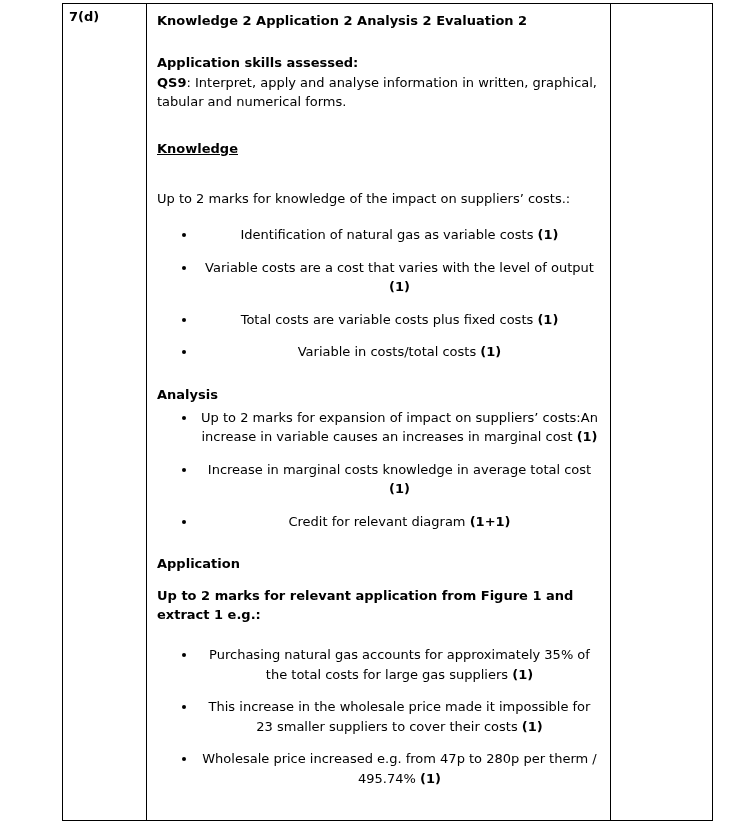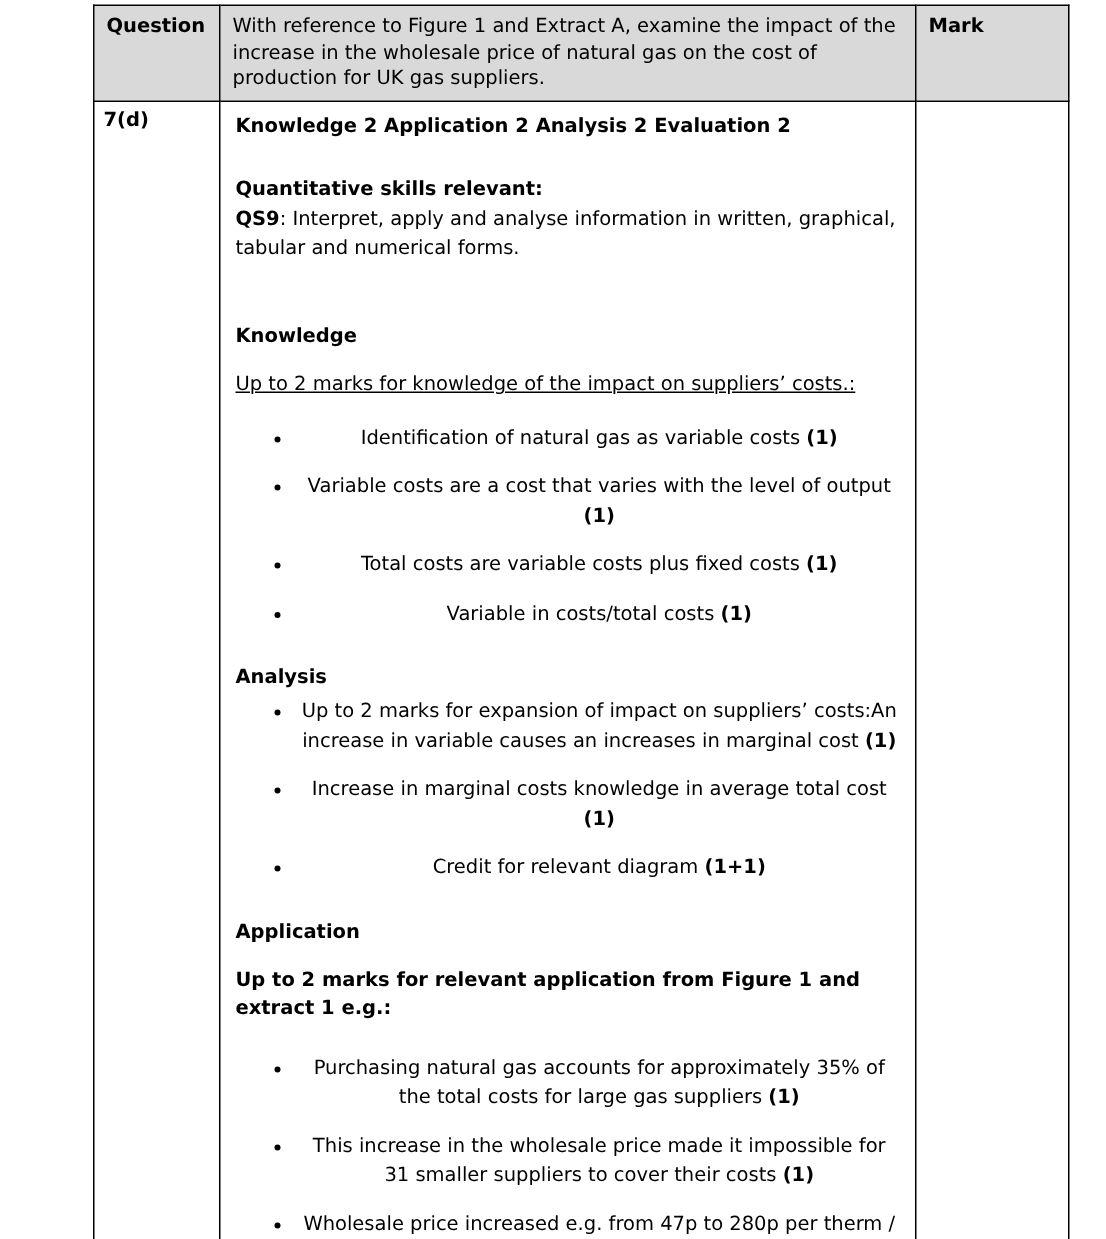--- a/index.html
+++ b/index.html
@@ -51,22 +51,22 @@
     line-height: 1.4;
   }
   td.mcol {
     padding: 5px 6px;
   }
   p { margin: 0; }
   .p-skills  { font-weight: bold; margin: 2px 0 24px 0; }
   .p-quant   { font-weight: bold; margin: 0 0 2px 0; }
   .p-qs      { margin: 0 0 0 0; line-height: 1.45; }
   .h-section { font-weight: bold; margin: 24px 0 10px 0; }
-  .h-first   { margin-top: 40px; }
-  .p-intro   { margin: 14px 0 4px 0; line-height: 1.45; text-decoration: underline; }
+  .h-first   { margin-top: 28px; text-decoration: underline; }
+  .p-intro   { margin: 32px 0 4px 0; line-height: 1.45; }
   .p-intro-b { font-weight: bold; margin: 14px 0 20px 0; line-height: 1.45; }
   ul.bullets {
     margin: 16px 0 6px 16px;
     padding-left: 24px;
   }
   ul.bullets li {
     margin-bottom: 13px;
     line-height: 1.5;
     padding-left: 4px;
     text-align: center;
@@ -77,31 +77,26 @@
 <body>
 
 <div class="page">
   <table class="ms">
     <colgroup>
       <col style="width:84px">
       <col style="width:464px">
       <col style="width:102px">
     </colgroup>
     <tbody>
-        <tr>
-      <th>Question</th>
-      <th style="font-weight:normal">With reference to Figure 1 and Extract A, examine the impact of the increase in the wholesale price of natural gas on the cost of production for UK gas suppliers.</th>
-      <th>Mark</th>
-    </tr>
     <tr>
       <td class="qcol">7(d)</td>
       <td class="ccol">
 
         <p class="p-skills">Knowledge 2 Application 2 Analysis 2 Evaluation 2</p>
-        <p class="p-quant">Quantitative skills relevant:</p>
+        <p class="p-quant">Application skills assessed:</p>
         <p class="p-qs"><b>QS9</b><span>: Interpret, apply and analyse information in written, graphical, tabular and numerical forms.</span></p>
 
         <p class="h-section h-first">Knowledge</p>
         <p class="p-intro">Up to 2 marks for knowledge of the impact on suppliers’ costs.:</p>
         <ul class="bullets">
           <li><span>Identification of natural gas as variable costs </span><b>(1)</b></li>
           <li><span>Variable costs are a cost that varies with the level of output </span><b>(1)</b></li>
           <li><span>Total costs are variable costs plus fixed costs </span><b>(1)</b></li>
           <li><span>Variable in costs/total costs </span><b>(1)</b></li>
         </ul>
@@ -110,21 +105,21 @@
         <ul class="bullets tight">
           <li><span>Up to 2 marks for expansion of impact on suppliers’ costs:An increase in variable causes an increases in marginal cost </span><b>(1)</b></li>
           <li><span>Increase in marginal costs knowledge in average total cost </span><b>(1)</b></li>
           <li><span>Credit for relevant diagram </span><b>(1+1)</b></li>
         </ul>
 
         <p class="h-section">Application</p>
         <p class="p-intro-b">Up to 2 marks for relevant application from Figure 1 and extract 1 e.g.:</p>
         <ul class="bullets">
           <li><span>Purchasing natural gas accounts for approximately 35% of the total costs for large gas suppliers </span><b>(1)</b></li>
-          <li><span>This increase in the wholesale price made it impossible for 31 smaller suppliers to cover their costs </span><b>(1)</b></li>
+          <li><span>This increase in the wholesale price made it impossible for 23 smaller suppliers to cover their costs </span><b>(1)</b></li>
           <li><span>Wholesale price increased e.g. from 47p to 280p per therm / 495.74% </span><b>(1)</b></li>
 
         </ul>
 
       </td>
       <td class="mcol"></td>
     </tr>
   </tbody>
     </table>
 </div>

